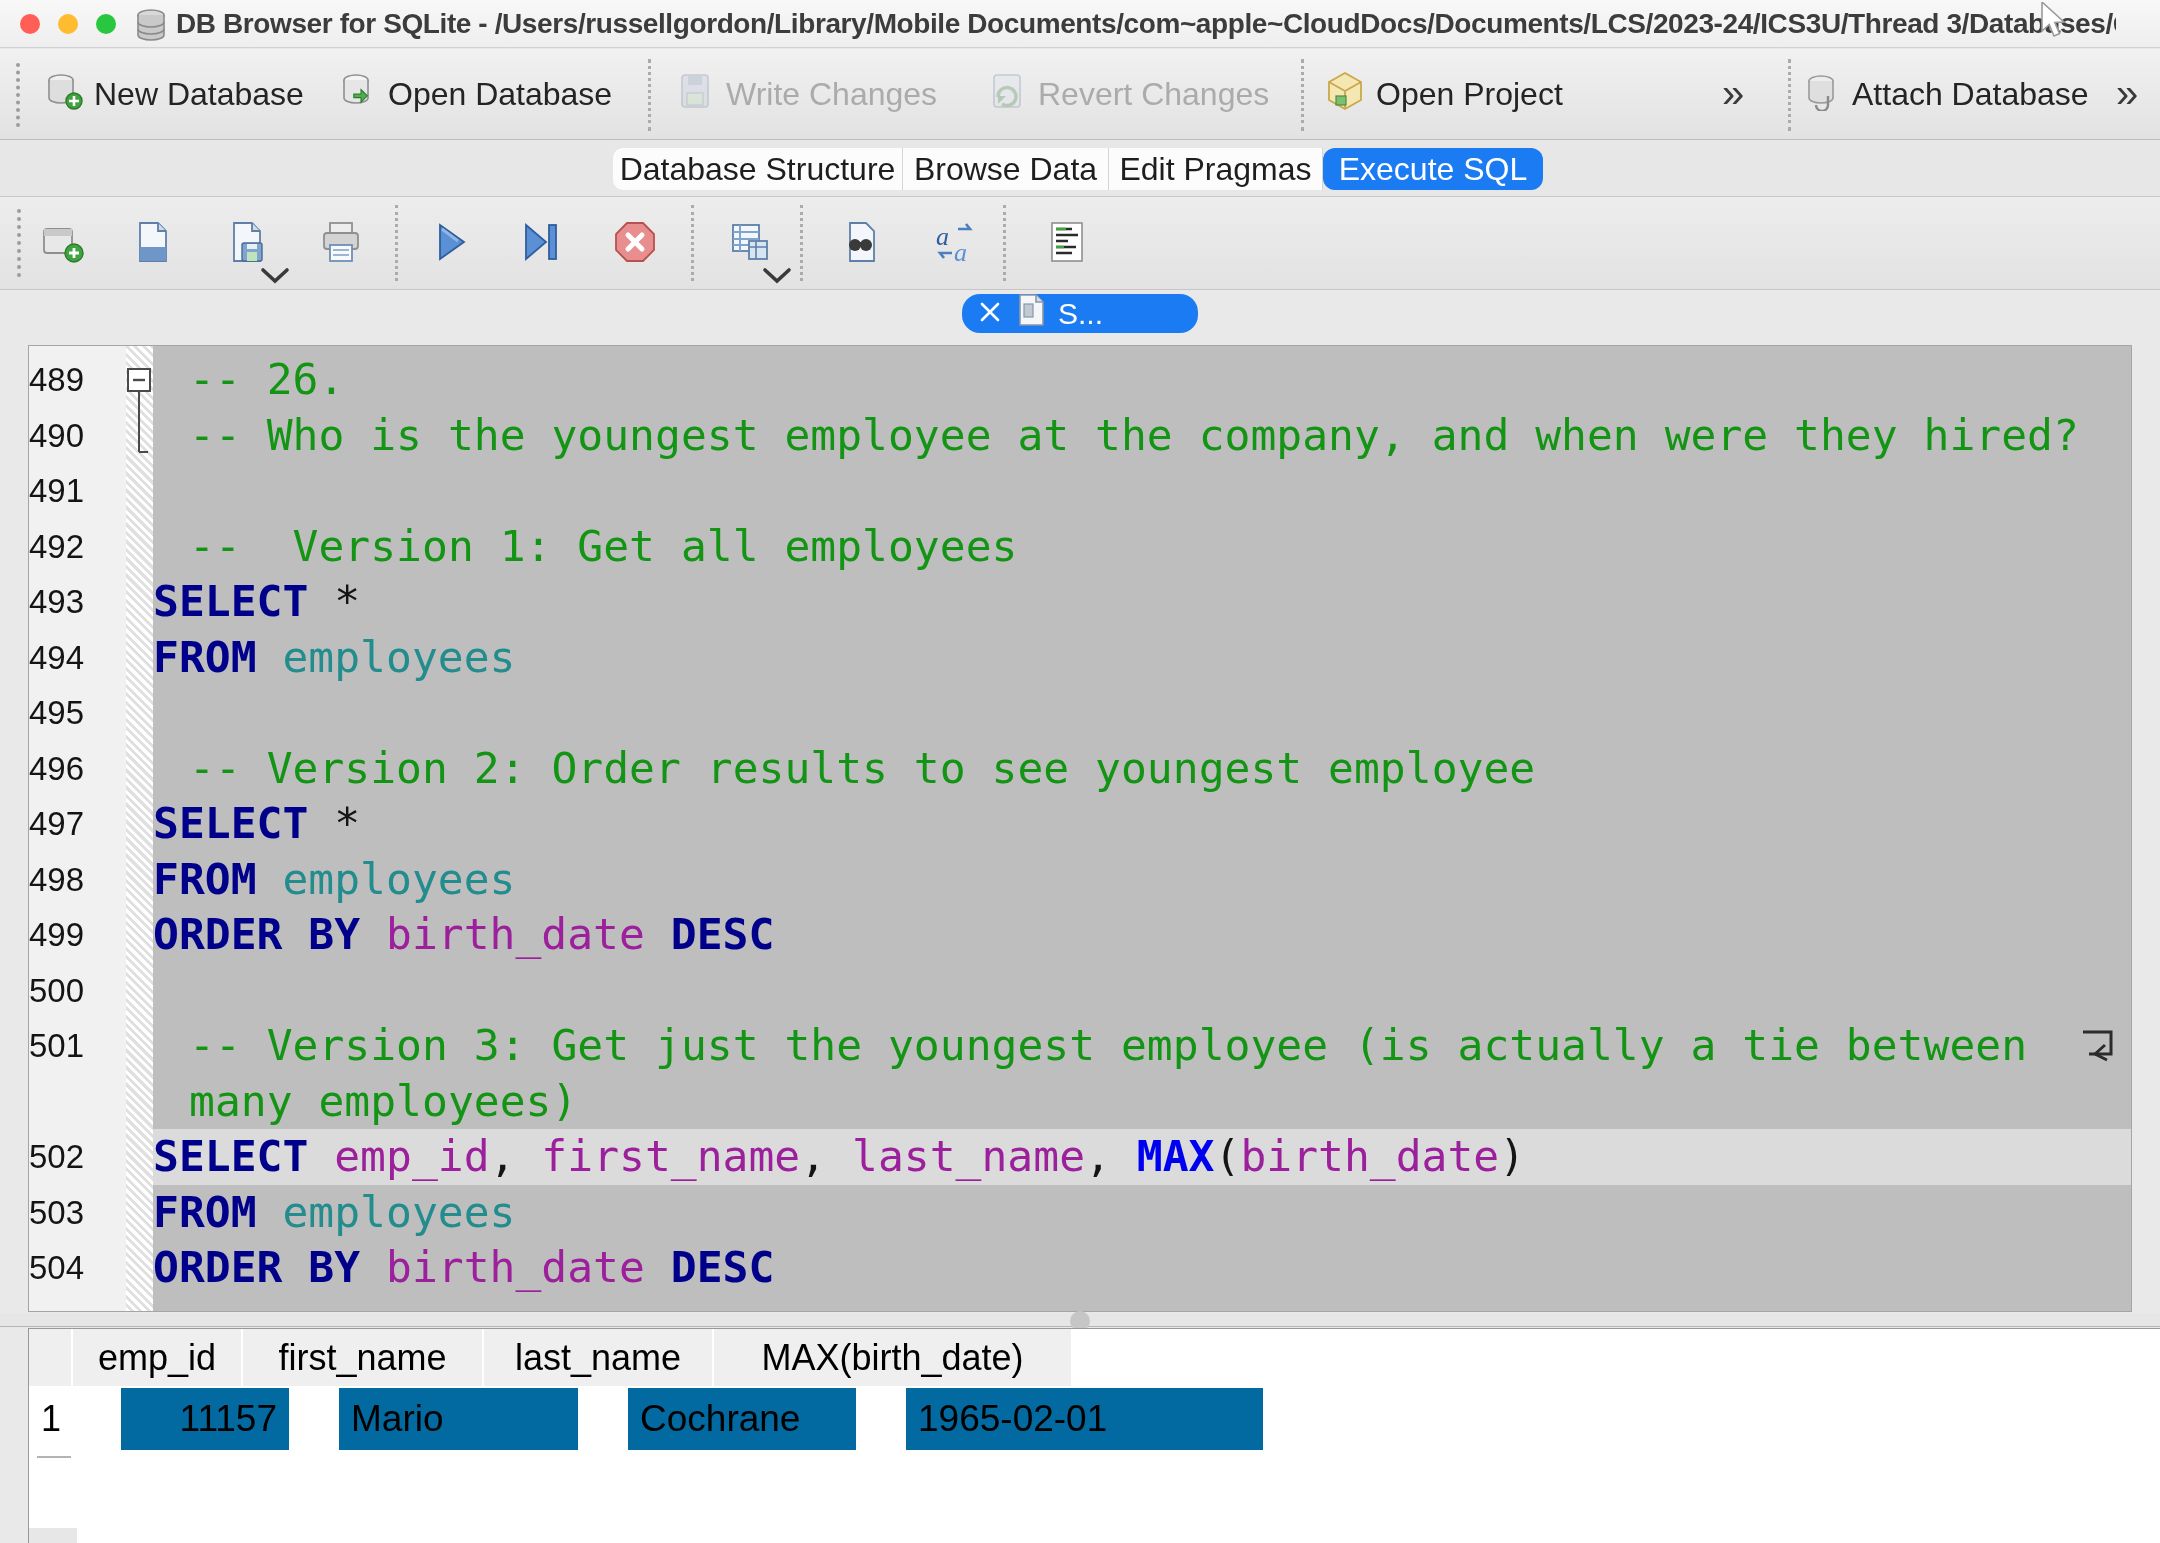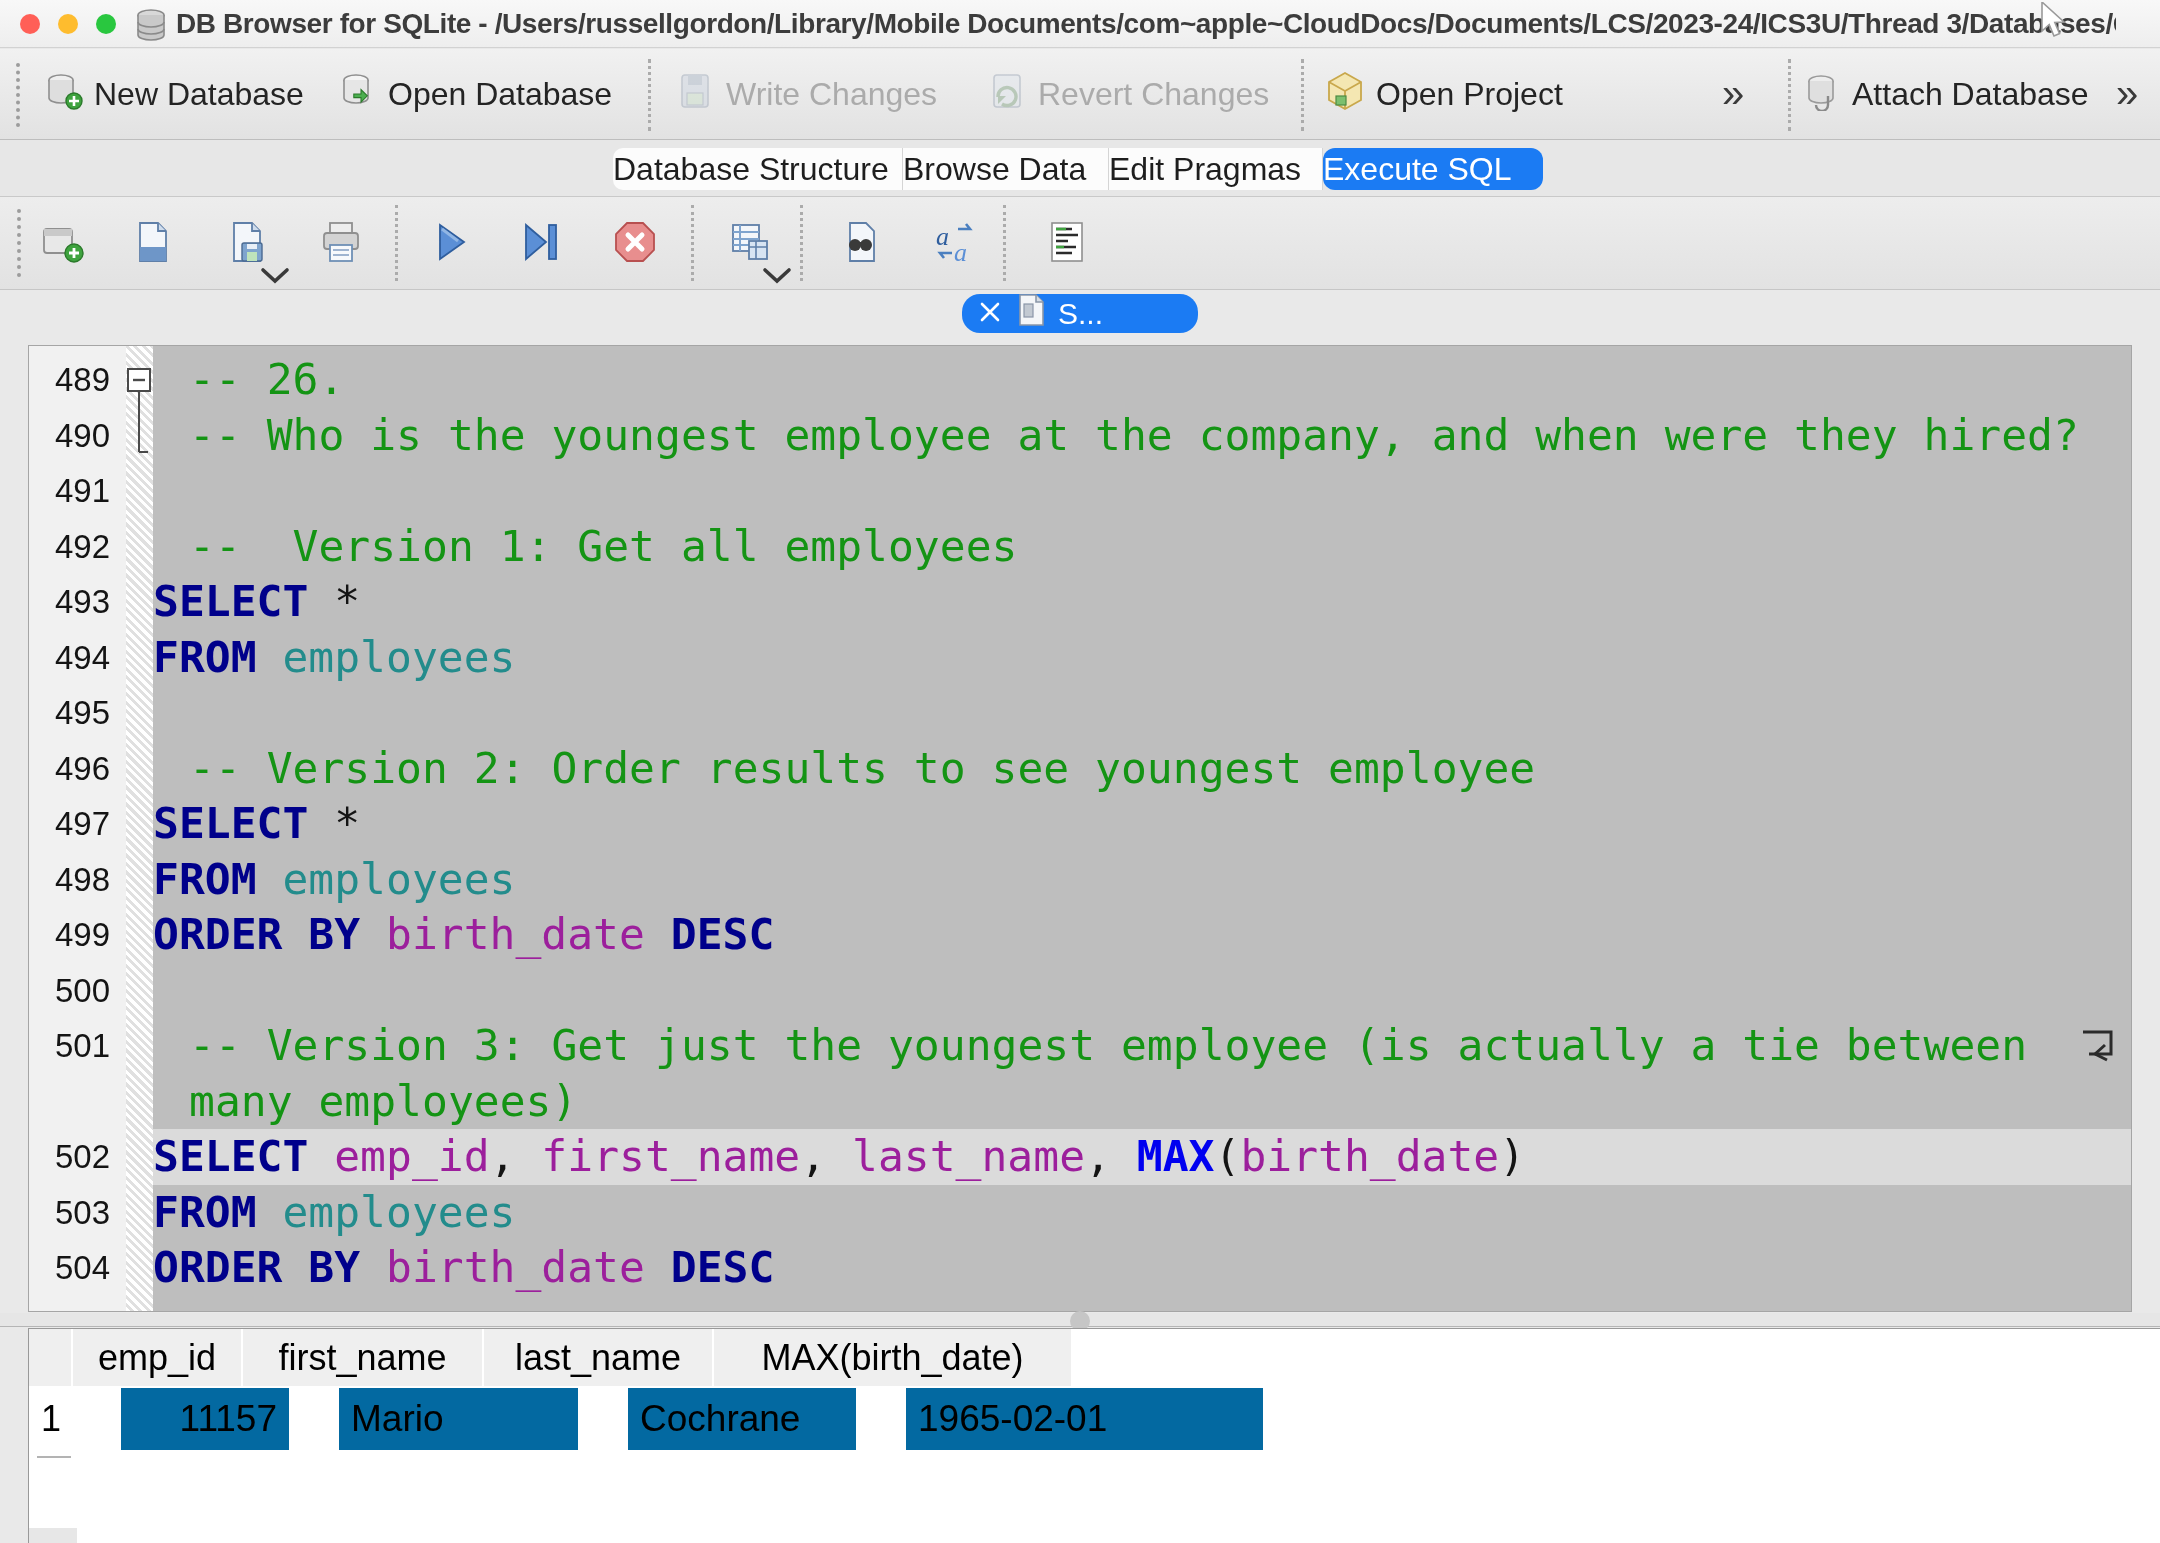--- a/index.html
+++ b/index.html
@@ -29,21 +29,21 @@
   .tb-item.disabled svg { opacity:.45; filter:grayscale(.4); }
   .dots { position:absolute; top:14px; width:0; height:64px; border-left:4px dotted #9C9C9C; }
   .tb-sep { position:absolute; top:10px; width:0; height:72px; border-left:3px dotted #ABABAB; }
   .tb-more { position:absolute; top:0; height:91px; line-height:88px; font-size:40px; color:#3A3A3A; }
   .ov-chev { position:absolute; left:608px; top:122px; }
 
   
   .tabrow { position:absolute; left:0; top:140px; width:2160px; height:57px;
             background:#E7E7E7; border-bottom:1px solid #C9C9C9; }
   .tabs { position:absolute; left:613px; top:8px; height:42px; display:flex; }
-  .tab { height:42px; line-height:42px; font-size:32px; color:#1E1E1E;
+  .tab { height:42px; line-height:42px; text-align:center; font-size:32px; color:#1E1E1E;
          background:#FCFCFC; border-right:1px solid #D5D5D5; }
   .tab:first-child { border-radius:10px 0 0 10px; }
   .tab.active { background:#1B7BF3; color:#FFFFFF; border-radius:12px; border-right:none; }
   .tab.t0 { width:290px; } .tab.t1 { width:206px; } .tab.t2 { width:214px; } .tab.t3 { width:220px; }
 
   
   .sqlbar { position:absolute; left:0; top:197px; width:2160px; height:93px;
             background:linear-gradient(#EDEDED,#E2E2E2); border-bottom:1px solid #C6C6C6; }
   .sq-ic { position:absolute; top:22px; width:46px; height:46px; }
   .sq-sep { position:absolute; top:8px; width:0; height:76px; border-left:3px dotted #ABABAB; }
@@ -58,21 +58,21 @@
   .sqltab .lbl { margin-left:12px; }
 
   
   .editor { position:absolute; left:28px; top:345px; width:2104px; height:967px;
             border:1px solid #A5A5A5; background:#BEBEBE; overflow:hidden; }
   .ed-gutter-bg { position:absolute; left:0; top:0; width:97px; height:100%; background:#F1F1F1; }
   .ed-hatch { position:absolute; left:97px; top:0; width:27px; height:100%;
               background:repeating-linear-gradient(45deg,#FFFFFF 0 3px,#E0E0E0 3px 6px); }
   .ed-rows { position:absolute; left:0; top:6px; width:100%; }
   .ed-row { display:flex; height:55.5px; }
-  .ed-num { width:97px; padding-right:16px; text-align:right; font-size:33px; color:#141414;
+  .ed-num { width:97px; padding-right:8px; font-size:33px; color:#141414;
             line-height:55.5px; }
   .ed-gap { width:27px; }
   .ed-code { flex:1; white-space:pre; font-family:"DejaVu Sans Mono", monospace;
              font-size:43px; line-height:55.5px; }
   .ed-row.current .ed-code { background:#DBDBDB; }
   .sy-c { color:#149414;margin-left:36px; }
   .sy-k { color:#00008B; font-weight:bold;text-align:right; }
   .sy-f { color:#0000F0; font-weight:bold; }
   .sy-i { color:#9C1F9C; }
   .sy-t { color:#238C8C; }

